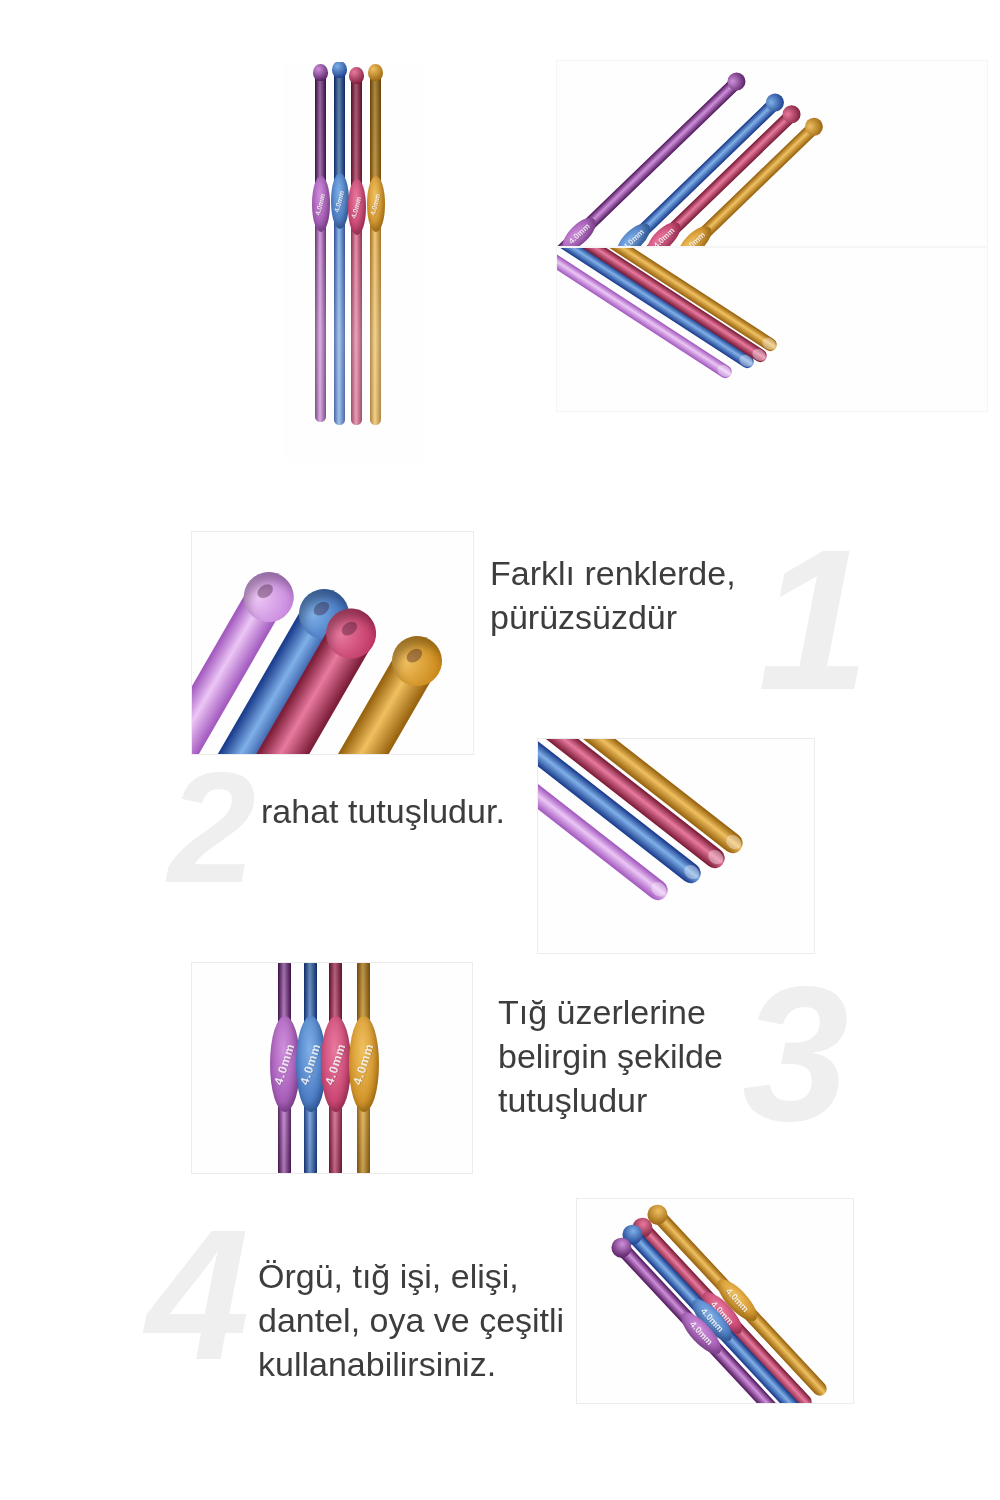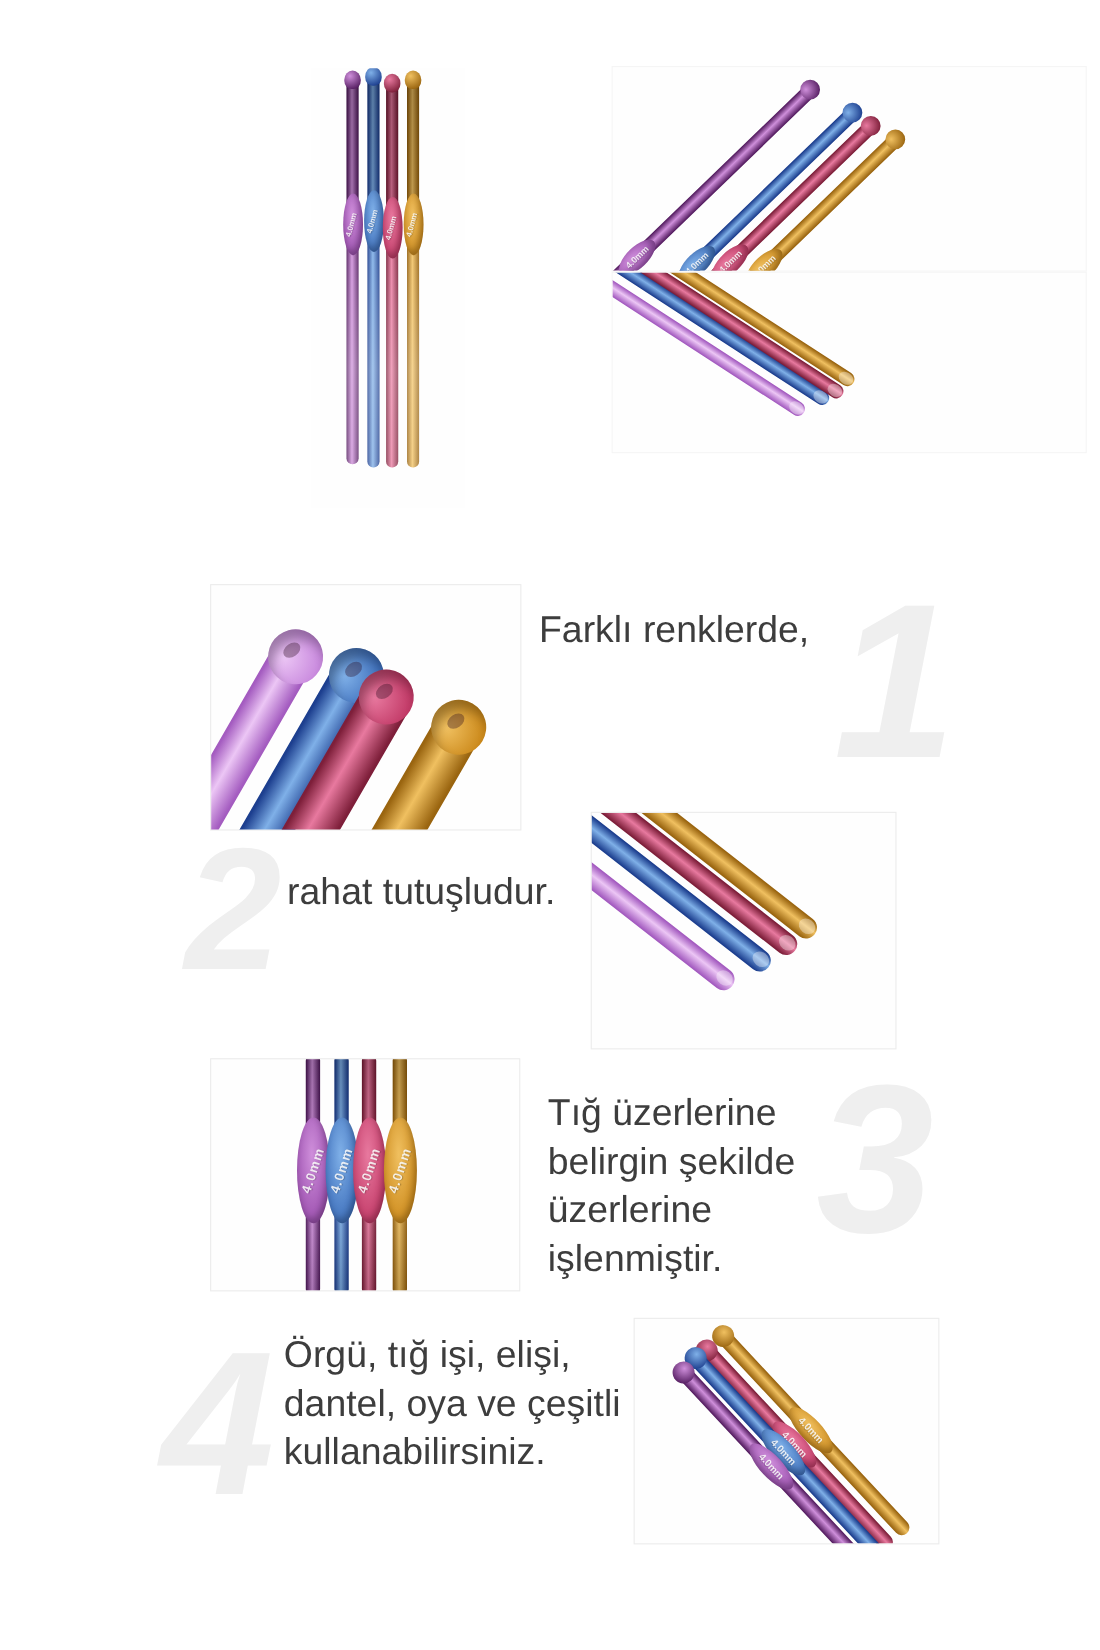--- a/index.html
+++ b/index.html
@@ -130,21 +130,21 @@
   .rG1 { left:77px; top:5px;  width:250px; }
   .rG2 { left:62px; top:18px; width:250px; }
   .rG3 { left:52px; top:25px; width:250px; }
   .rG4 { left:41px; top:38px; width:250px; }
 
   
   .ftext { position:absolute; color:#3d3d3d; font-size:34px; line-height:44px; z-index:5; }
   .t1 { left:490px; top:551px; }
   .t2 { left:261px; top:789px; }
   .t3 { left:498px; top:990px; }
-  .t4 { left:258px; top:1210px; }
+  .t4 { left:258px; top:1254px; }
 
   
   .wm { position:absolute; font-weight:700; font-style:italic; color:#efefef;
     line-height:1; z-index:1; user-select:none; }
   .wm1 { left:758px; top:520px;  font-size:200px; }
   .wm2 { left:168px; top:748px;  font-size:158px; }
   .wm3 { left:742px; top:958px;  font-size:192px; }
   .wm4 { left:146px; top:1202px; font-size:186px; }
 </style>
 </head>
@@ -207,20 +207,21 @@
 
   <div class="wm wm1">1</div>
   <div class="photo photoD bordered">
     <div class="rod h lilac rD1"></div>
     <div class="rod h blue rD2"></div>
     <div class="rod h red rD3"></div>
     <div class="rod h gold rD4"></div>
   </div>
   <div class="ftext t1">
     <div>Farklı renklerde,</div>
+    <div>pürüzsüzdür</div>
   </div>
 
   <div class="wm wm2">2</div>
   <div class="ftext t2">
     <div>rahat tutuşludur.</div>
   </div>
   <div class="photo photoE bordered">
     <div class="rod h lilac rE1"></div>
     <div class="rod h blue rE2"></div>
     <div class="rod h red rE3"></div>
@@ -246,22 +247,21 @@
     </div>
     <div class="rod v gold rF4">
       <span class="gripV">
           <span class="eng">4.0mm</span>
         </span>
     </div>
   </div>
   <div class="ftext t3">
     <div>Tığ üzerlerine</div>
     <div>belirgin şekilde</div>
-    <div>üzerlerine</div>
-    <div>işlenmiştir.</div>
+    <div>tutuşludur</div>
   </div>
 
   <div class="wm wm4">4</div>
   <div class="ftext t4">
     <div>Örgü, tığ işi, elişi,</div>
     <div>dantel, oya ve çeşitli</div>
     <div>kullanabilirsiniz.</div>
   </div>
   <div class="photo photoG bordered">
     <div class="rod h gold rG1">

